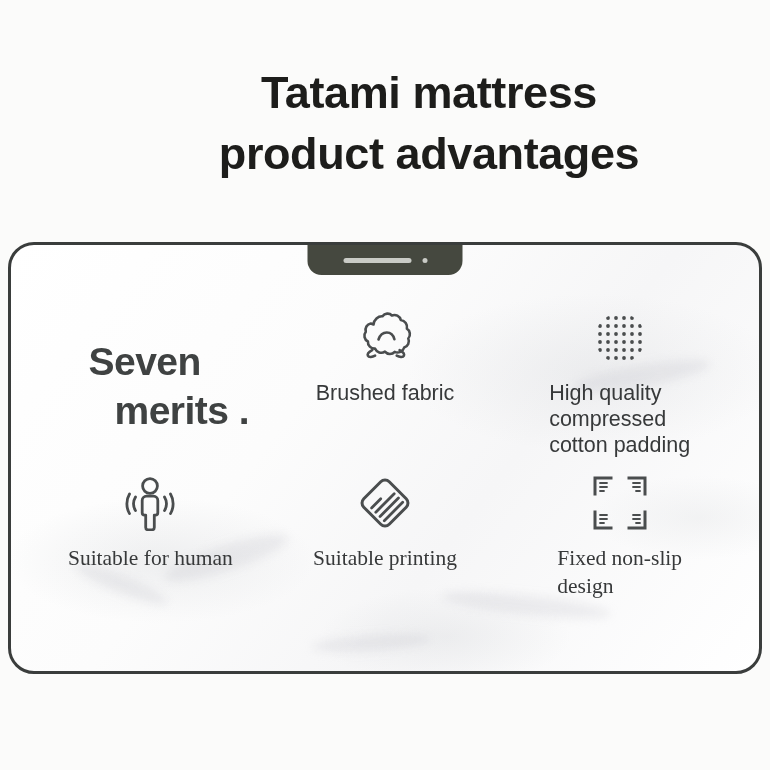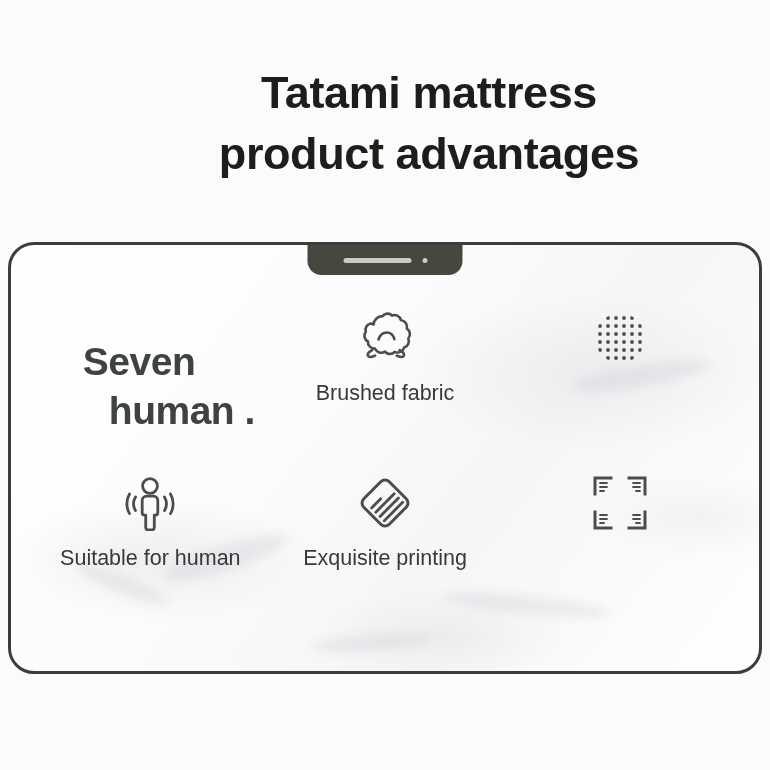--- a/index.html
+++ b/index.html
@@ -99,21 +99,21 @@
     padding: 46px 22px 30px 22px;
     box-sizing: border-box;
   }
   .cell {
     display: flex;
     flex-direction: column;
     align-items: center;
     justify-content: flex-start;
     padding-top: 14px;
   }
-  .cell.row2 { padding-top: 4px; }
+  .cell.row2 { padding-top: 4px; font-family: Liberation Serif, serif; }
 
   .icon-wrap {
     height: 66px;
     display: flex;
     align-items: center;
     justify-content: center;
   }
   .label {
     margin-top: 9px;
     color: #37393a;
@@ -161,21 +161,21 @@
   <div class="notch">
     <div class="notch-speaker"></div>
     <div class="notch-camera"></div>
   </div>
 
   <div class="grid">
 
     <div class="cell cell-merits">
       <div class="merits">
         <div>Seven</div>
-        <div class="l2">human .</div>
+        <div class="l2">merits .</div>
       </div>
     </div>
 
     <div class="cell">
       <div class="icon-wrap">
         <svg width="58" height="52" viewBox="0 0 58 52" fill="none">
           <path d="M17.5 12.5c.5-5 4.5-8.5 9-8.2 2.2-3.2 6.8-3.6 9.4-.8 3.6-1.6 8 .6 8.9 4.5 4.2.6 7 4.6 6.1 8.7 3.3 2.1 4 6.8 1.4 9.8 1.6 3.6-.4 7.9-4.1 9-1.2 4-5.7 6.1-9.5 4.4-2.6 2.9-7.3 2.8-9.8-.2-3.5 2.2-8.3.7-9.9-3.1-4 .3-7.4-3.1-7.1-7.1-3.6-1.8-4.6-6.6-2.1-9.7-1.2-3.7 1.2-7.6 5-8.3z" stroke="#4a4d4e" stroke-width="2.6" stroke-linejoin="round" fill="none"></path>
           <path d="M22.5 27.5c1.5-4.6 5-7 8.3-7s6.5 2.4 7.6 6.8" stroke="#4a4d4e" stroke-width="2.6" stroke-linecap="round" fill="none"></path>
           <path d="M16.2 38.2c-2.8 1.5-5.2 3.6-4.3 5.6.9 1.9 4.5 1.4 7.2-.2" stroke="#4a4d4e" stroke-width="2.6" stroke-linecap="round" stroke-linejoin="round" fill="none"></path>
           <path d="M43.6 38.2c2.8 1.5 5.2 3.6 4.3 5.6-.9 1.9-4.5 1.4-7.2-.2" stroke="#4a4d4e" stroke-width="2.6" stroke-linecap="round" stroke-linejoin="round" fill="none"></path>
@@ -257,20 +257,25 @@
                 <circle cx="17" cy="57" r="1.9"></circle>
                 <circle cx="25" cy="57" r="1.9"></circle>
                 <circle cx="33" cy="57" r="1.9"></circle>
                 <circle cx="41" cy="57" r="1.9"></circle>
                 <circle cx="49" cy="57" r="1.9"></circle>
                 <circle cx="57" cy="57" r="1.9"></circle>
             </g>
           </g>
         </svg>
       </div>
+      <div class="label tight">
+        <div>High quality</div>
+        <div>compressed</div>
+        <div>cotton padding</div>
+      </div>
     </div>
 
     <div class="cell row2">
       <div class="icon-wrap">
         <svg width="62" height="56" viewBox="0 0 62 56" fill="none">
           <circle cx="31" cy="11" r="7.4" stroke="#4a4d4e" stroke-width="2.8" fill="none"></circle>
           <path d="M23.2 25.5c0-2.4 1.9-4.3 4.3-4.3h7c2.4 0 4.3 1.9 4.3 4.3v12.2c0 1.3-1.1 2.4-2.4 2.4h-1.1v12.3c0 1.3-1.1 2.4-2.4 2.4h-3.8c-1.3 0-2.4-1.1-2.4-2.4V40.1h-1.1c-1.3 0-2.4-1.1-2.4-2.4V25.5z" stroke="#4a4d4e" stroke-width="2.8" stroke-linejoin="round" fill="none"></path>
           <path d="M16.5 22c-2.4 4-2.4 9.4 0 13.6" stroke="#4a4d4e" stroke-width="2.8" stroke-linecap="round" fill="none"></path>
           <path d="M10.5 19c-3.5 5.8-3.5 13.6 0 19.6" stroke="#4a4d4e" stroke-width="2.8" stroke-linecap="round" fill="none"></path>
           <path d="M45.5 22c2.4 4 2.4 9.4 0 13.6" stroke="#4a4d4e" stroke-width="2.8" stroke-linecap="round" fill="none"></path>
@@ -288,21 +293,21 @@
           <g transform="rotate(45 30 30)">
             <rect x="12" y="12" width="36" height="36" rx="6" stroke="#4a4d4e" stroke-width="3" fill="none"></rect>
             <path d="M30 17v26" stroke="#4a4d4e" stroke-width="2.8" stroke-linecap="round"></path>
             <path d="M36 17v26" stroke="#4a4d4e" stroke-width="2.8" stroke-linecap="round"></path>
             <path d="M42 17v26" stroke="#4a4d4e" stroke-width="2.8" stroke-linecap="round"></path>
             <path d="M24 30v13" stroke="#4a4d4e" stroke-width="2.8" stroke-linecap="round"></path>
           </g>
         </svg>
       </div>
       <div class="label">
-        <div>Exquisite printing</div>
+        <div>Suitable printing</div>
       </div>
     </div>
 
     <div class="cell row2">
       <div class="icon-wrap">
         <svg width="58" height="58" viewBox="0 0 58 58" fill="none">
 
           <path d="M4 20V4h16" stroke="#4a4d4e" stroke-width="3" stroke-linecap="square" fill="none"></path>
           <path d="M9 9h7M9 13h7M9 17h4" stroke="#4a4d4e" stroke-width="1.8" stroke-linecap="round"></path>
 
@@ -310,17 +315,19 @@
           <path d="M49 9h-7M49 13h-7M49 17h-4" stroke="#4a4d4e" stroke-width="1.8" stroke-linecap="round"></path>
 
           <path d="M4 38v16h16" stroke="#4a4d4e" stroke-width="3" stroke-linecap="square" fill="none"></path>
           <path d="M9 41h7M9 45h7M9 49h4" stroke="#4a4d4e" stroke-width="1.8" stroke-linecap="round"></path>
 
           <path d="M54 38v16H38" stroke="#4a4d4e" stroke-width="3" stroke-linecap="square" fill="none"></path>
           <path d="M49 41h-7M49 45h-7M49 49h-4" stroke="#4a4d4e" stroke-width="1.8" stroke-linecap="round"></path>
         </svg>
       </div>
       <div class="label">
+        <div>Fixed non-slip</div>
+        <div>design</div>
       </div>
     </div>
 
   </div>
 </div>
 
 </body></html>

